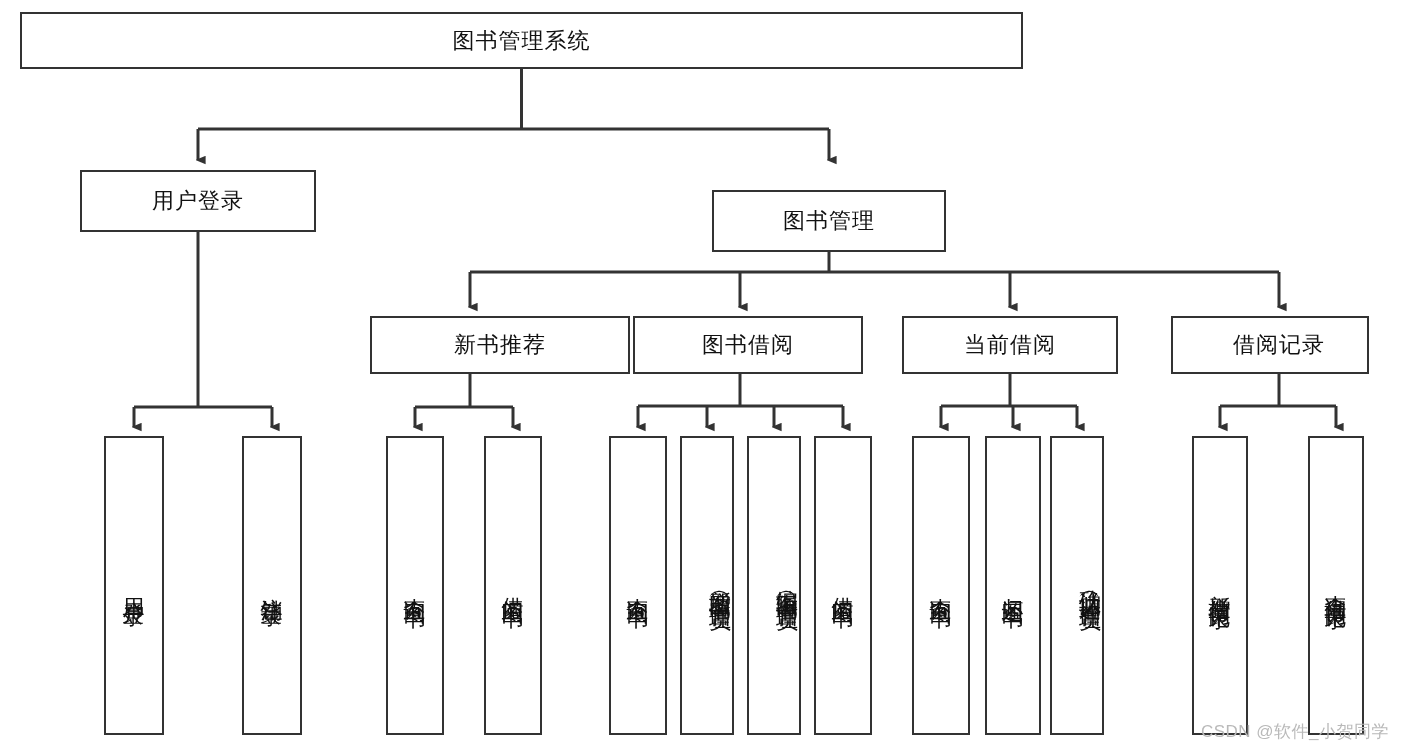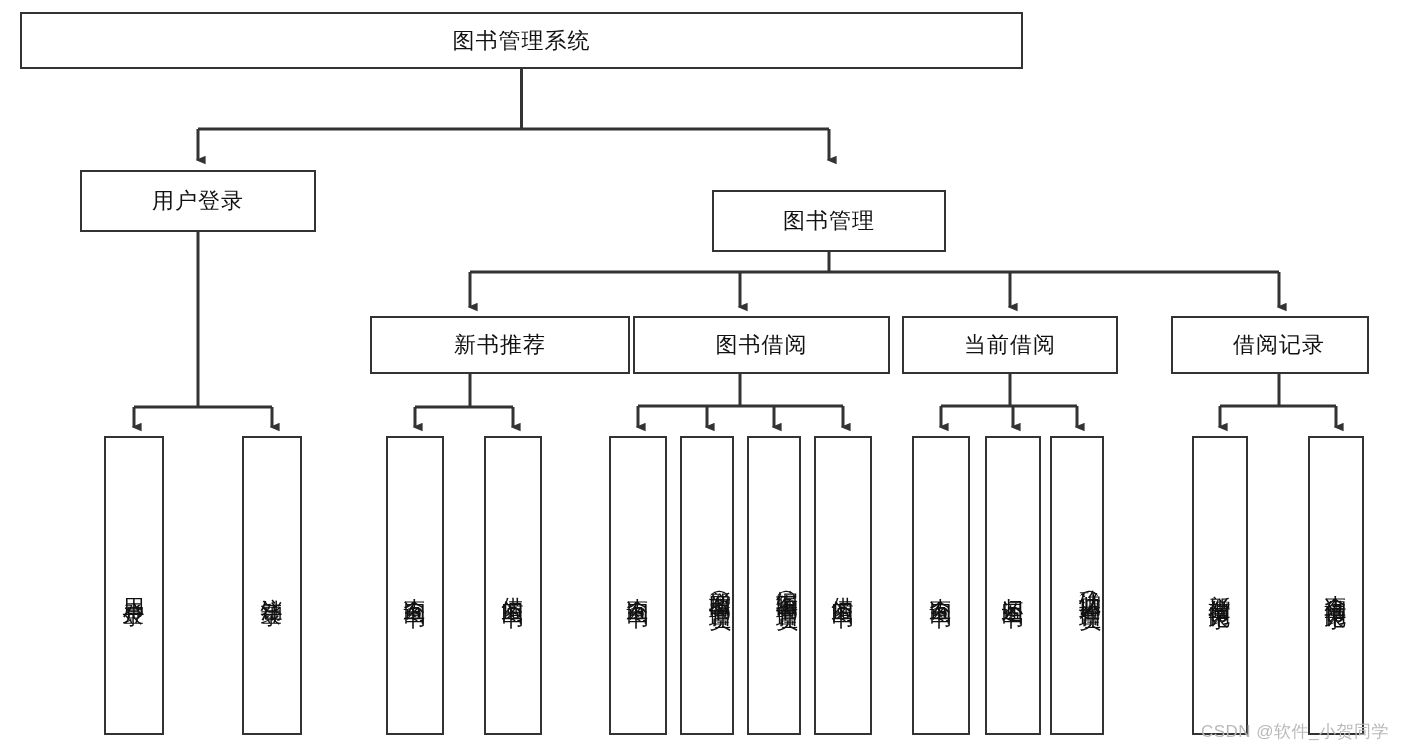--- a/index.html
+++ b/index.html
@@ -148,21 +148,21 @@
   <div class="node horizontal" style="left:80px; top:170px; width:236px; height:62px;">
     <span class="node-label">用户登录</span>
   </div>
   <div class="node horizontal" style="left:712px; top:170px; width:234px; height:62px;margin-top:20px;">
     <span class="node-label">图书管理</span>
   </div>
 
   <div class="node horizontal" style="left:370px; top:316px; width:260px; height:58px;">
     <span class="node-label">新书推荐</span>
   </div>
-  <div class="node horizontal" style="left:633px; top:316px; width:257px; height:58px;">
+  <div class="node horizontal" style="left:633px; top:316px; width:230px; height:58px;">
     <span class="node-label">图书借阅</span>
   </div>
   <div class="node horizontal" style="left:902px; top:316px; width:216px; height:58px;">
     <span class="node-label">当前借阅</span>
   </div>
   <div class="node horizontal" style="left:1171px; top:316px; width:198px; height:58px;padding-left:18px;">
     <span class="node-label">借阅记录</span>
   </div>
 
   <div class="node vertical" style="left:104px; top:436px; width:60px; height:299px;">

